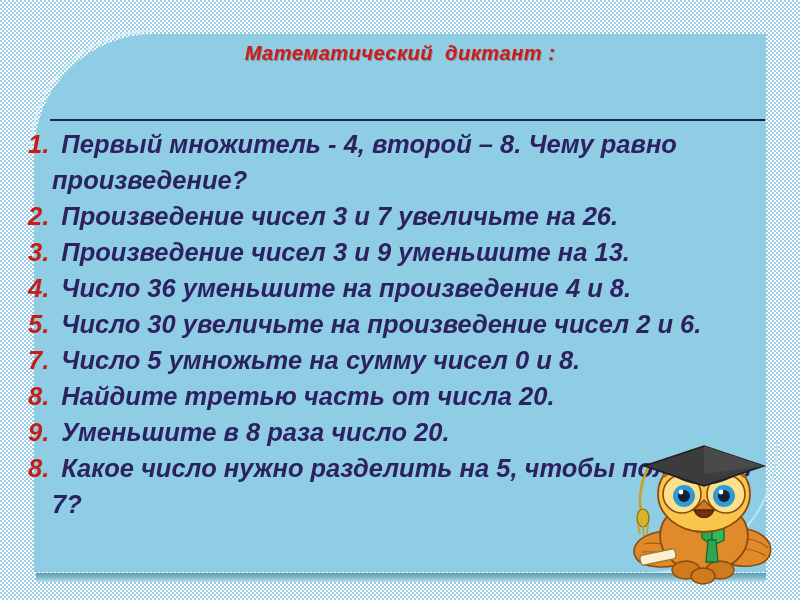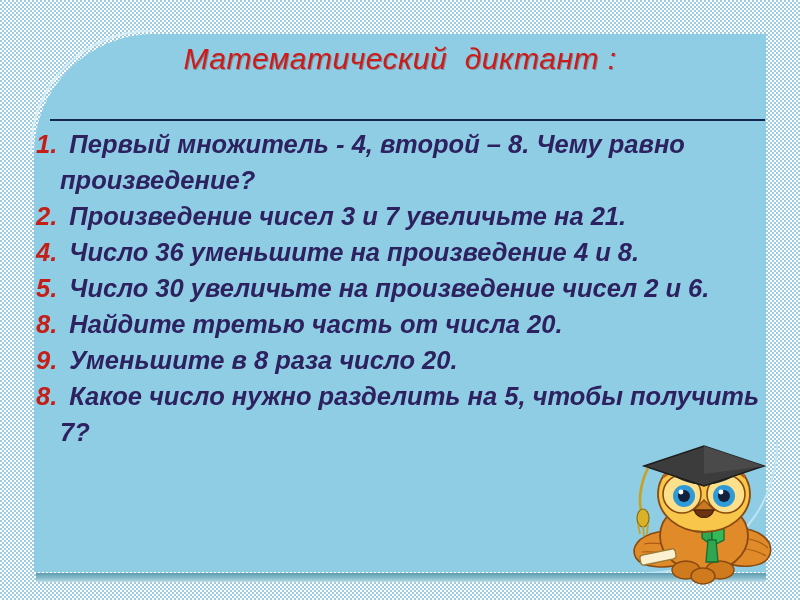--- a/index.html
+++ b/index.html
@@ -39,21 +39,21 @@
     position:absolute;left:36px;right:34px;bottom:18px;height:9px;
     background:linear-gradient(#5f9cb0,#86bccb 55%,#bcdde8);
   }
 
   
   .content{position:absolute;left:0;top:0;width:800px;height:600px;}
 
   .title{
     position:absolute;left:0;top:42px;width:800px;
     text-align:center;
-    font-size:30px;font-weight:normal;font-style:italic;
+    font-size:20px;font-weight:bold;font-style:italic;
     color:#d01a18;
     letter-spacing:.5px;
     text-shadow:1px 1px 0 rgba(90,20,20,.35);
     white-space:pre;
   }
 
   .rule{
     position:absolute;left:50px;top:119px;width:715px;height:2px;
     background:#14264f;
   }
@@ -62,21 +62,21 @@
     position:absolute;left:28px;top:126px;width:748px;
     font-size:0;
   }
   .item{
     display:block;
     font-style:italic;font-weight:bold;
     font-size:25.5px;
     line-height:36px;
     color:#2d2160;
     text-indent:0;
-    padding-left:32px;
+    padding-left:24px;
     white-space:normal;
   }
   .item .num{
     color:#c41e17;
     margin-left:-24px;
     padding-right:5px;
   }
   .item .txt{color:#2d2160;}
 
   
@@ -96,23 +96,25 @@
   <div class="bottom-band"></div>
 
   <div class="content">
 
     <div class="title">Математический  диктант :</div>
 
     <div class="rule"></div>
 
     <div class="list" id="question-list">
         <div class="item"><span class="num">1.</span><span class="txt"> Первый множитель - 4, второй – 8. Чему равно произведение?</span></div>
-        <div class="item"><span class="num">2.</span><span class="txt"> Произведение чисел 3 и 7 увеличьте на 21.</span></div>
+        <div class="item"><span class="num">2.</span><span class="txt"> Произведение чисел 3 и 7 увеличьте на 26.</span></div>
+        <div class="item"><span class="num">3.</span><span class="txt"> Произведение чисел 3 и 9 уменьшите на 13.</span></div>
         <div class="item"><span class="num">4.</span><span class="txt"> Число 36 уменьшите на произведение 4 и 8.</span></div>
         <div class="item"><span class="num">5.</span><span class="txt"> Число 30 увеличьте на произведение чисел 2 и 6.</span></div>
+        <div class="item"><span class="num">7.</span><span class="txt"> Число 5 умножьте на сумму чисел 0 и 8.</span></div>
         <div class="item"><span class="num">8.</span><span class="txt"> Найдите третью часть от числа 20.</span></div>
         <div class="item"><span class="num">9.</span><span class="txt"> Уменьшите в 8 раза число 20.</span></div>
         <div class="item"><span class="num">8.</span><span class="txt"> Какое число нужно разделить на 5, чтобы получить 7?</span></div>
       </div>
 
     <div class="owl">
       <svg viewBox="0 0 160 148" width="160" height="148" xmlns="http://www.w3.org/2000/svg">
 
         <g>
           <path d="M34 88 C14 92 6 104 12 114 C18 124 44 126 62 118 C74 112 70 92 58 86 Z" fill="#e08a2a" stroke="#8a4a10" stroke-width="1.6"></path>

